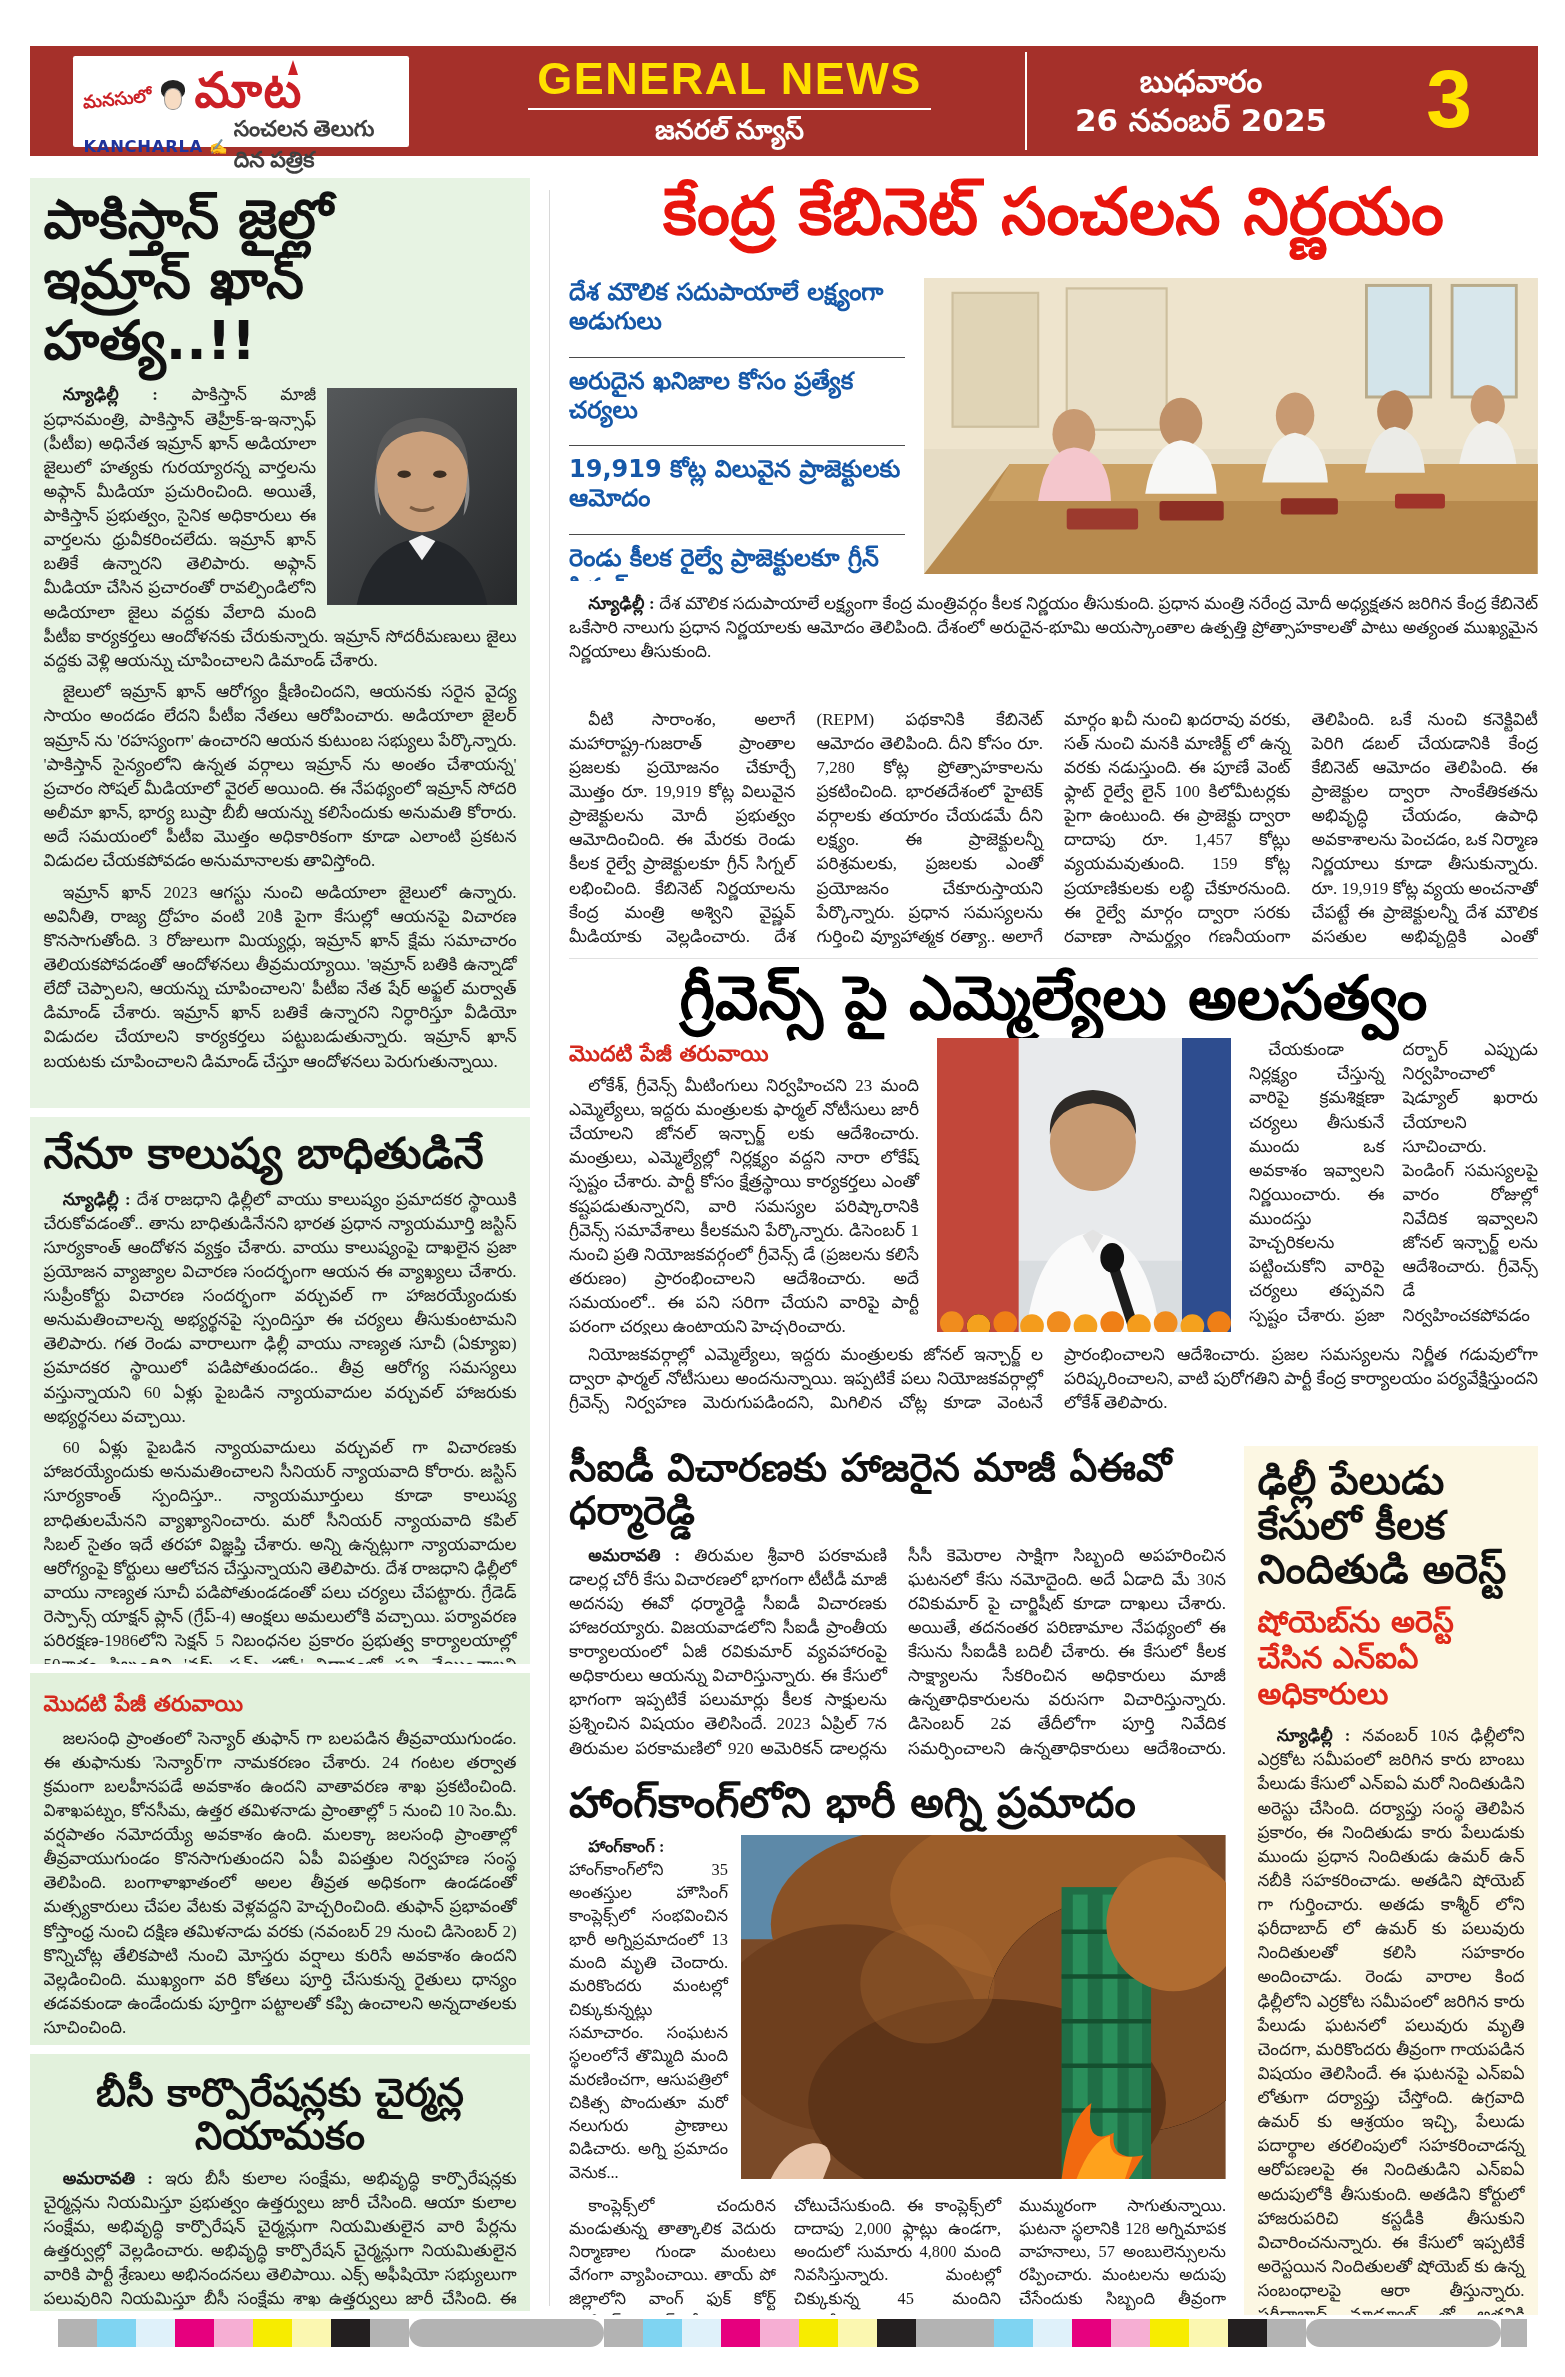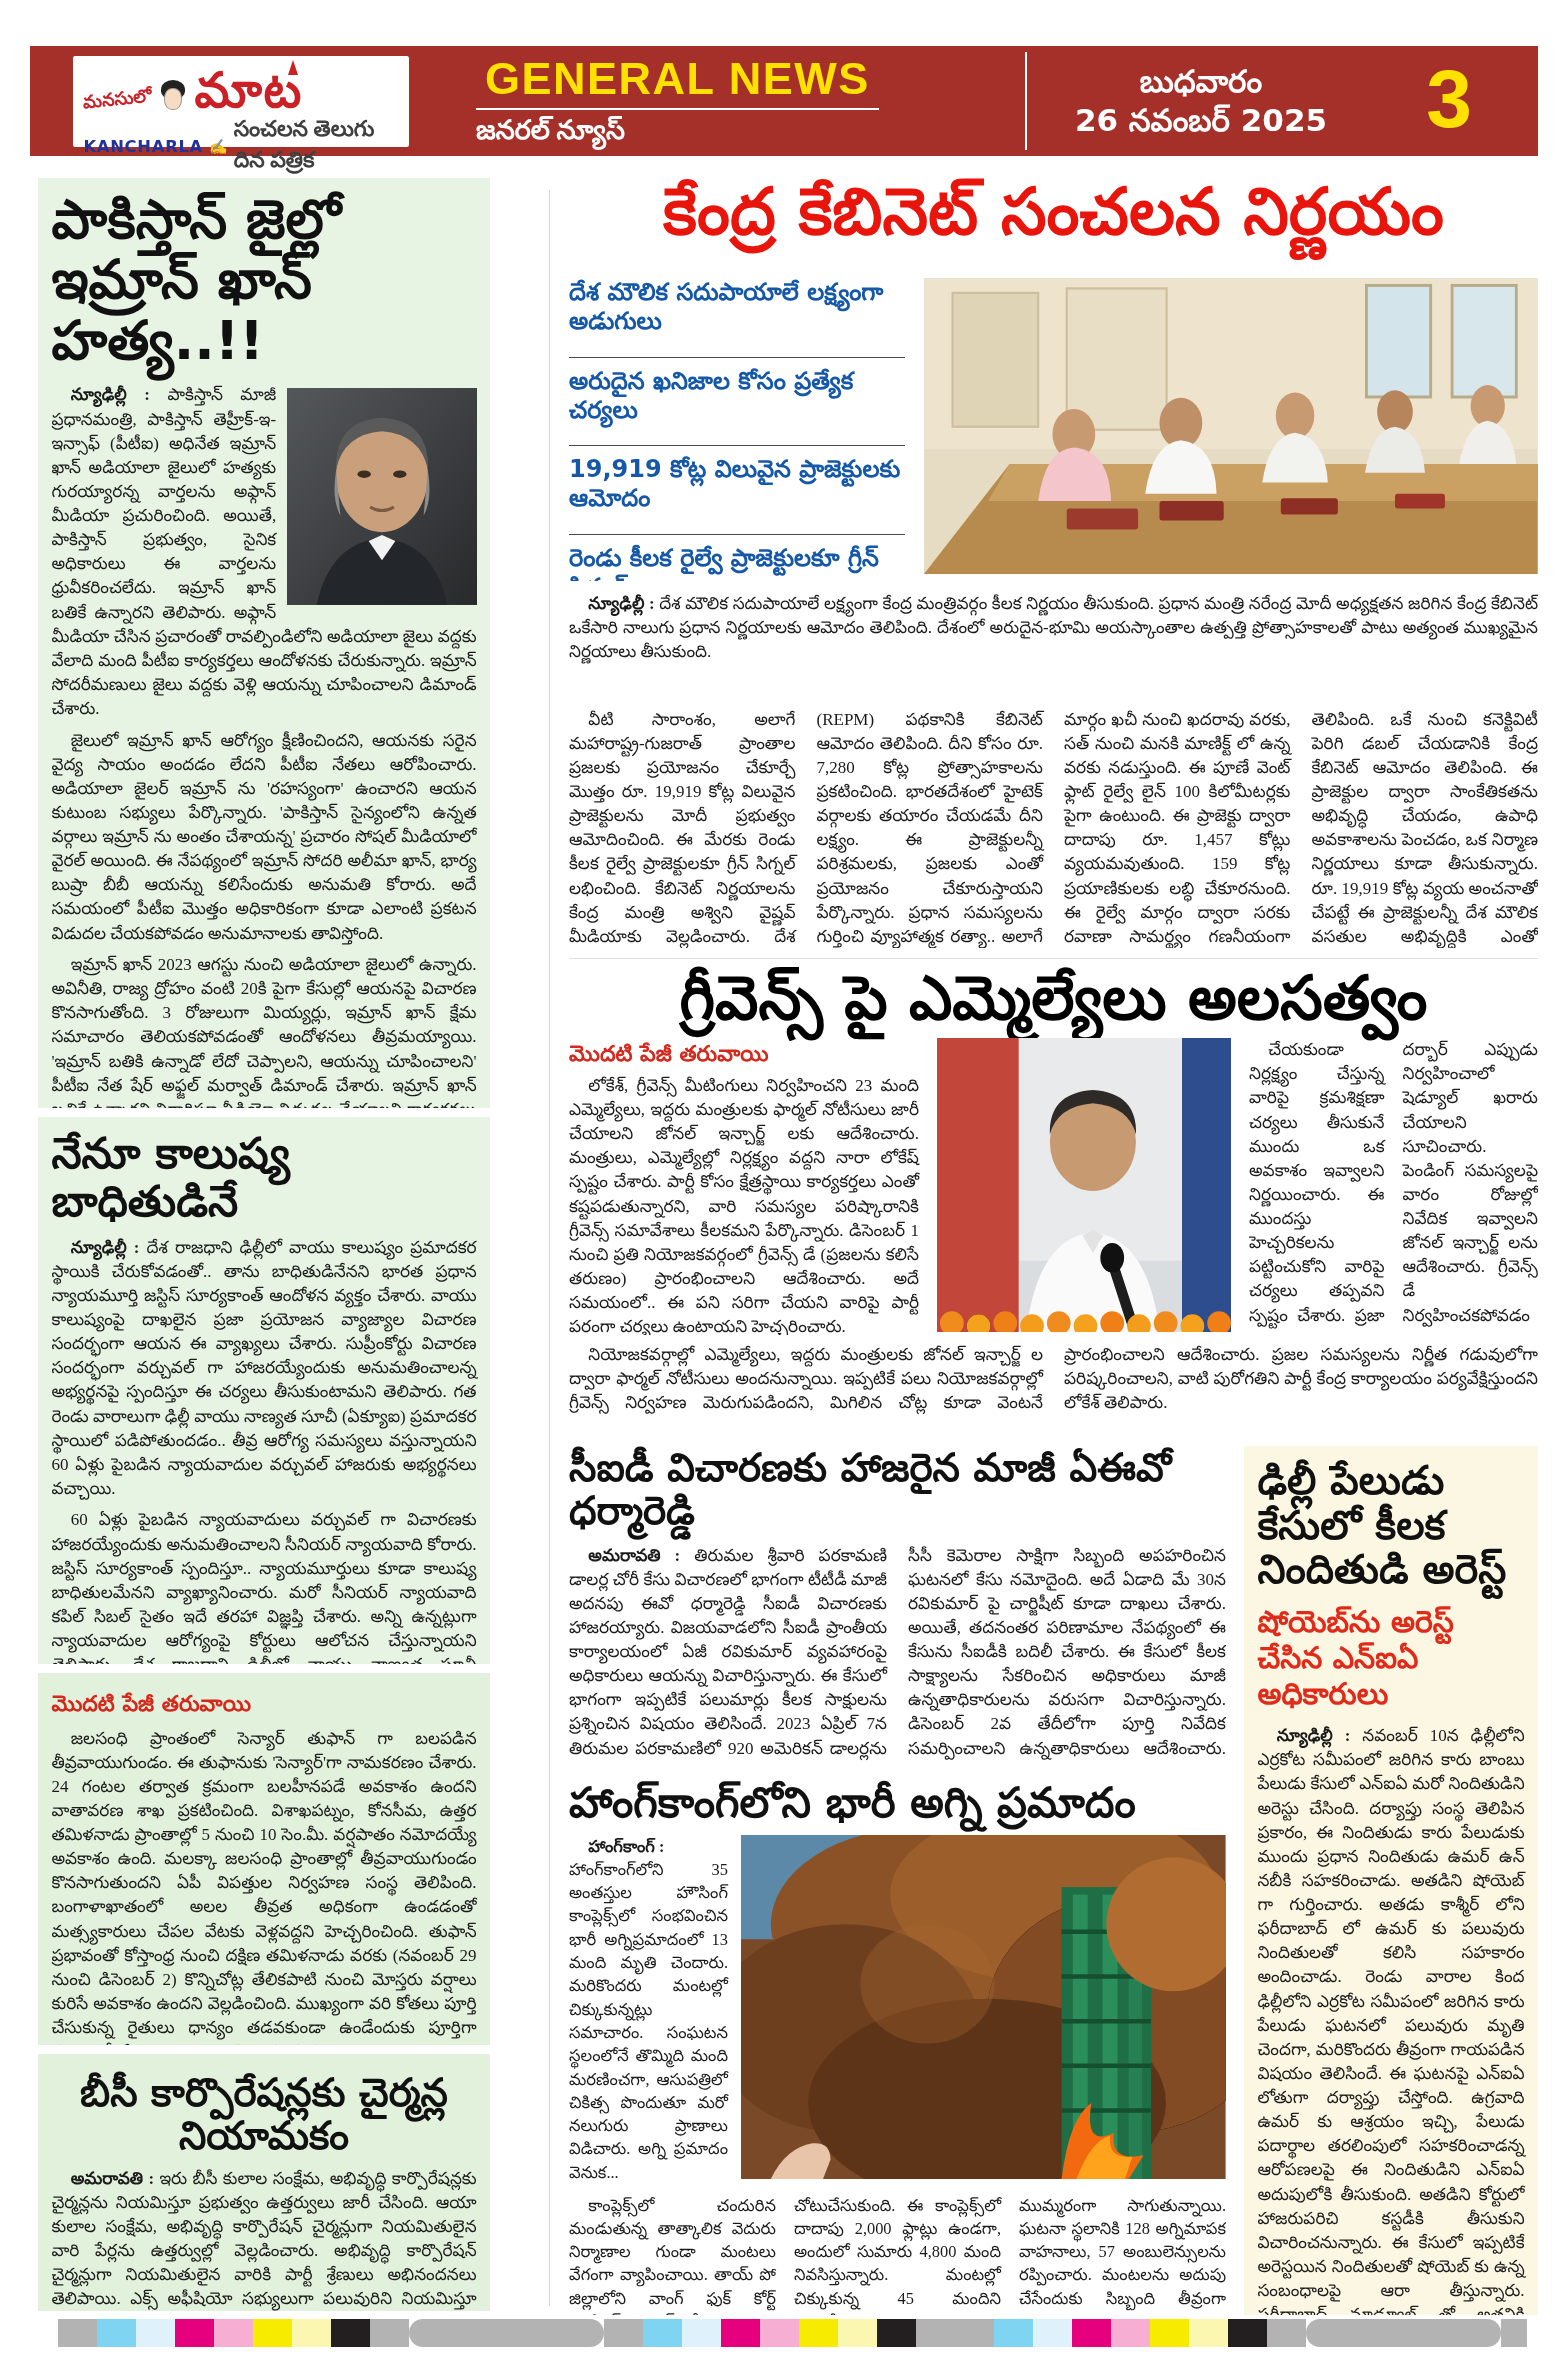--- a/index.html
+++ b/index.html
@@ -25,36 +25,36 @@
                 font-family:"DejaVu Sans", sans-serif; letter-spacing:1.5px; }
   .nib { width:0; height:0; border-left:5.2px solid transparent; border-right:5.2px solid transparent;
          border-bottom:15px solid #cb2026; margin-left:-21px; margin-bottom:39px; }
   .logo-row2 { display:flex; align-items:center; gap:6px; margin-top:1.5px; }
   .brand-kancharla { color:#20339b; font-weight:bold; font-size:16.4px;
                      font-family:"DejaVu Sans", sans-serif; letter-spacing:0.7px; }
   .pen-glyph { color:#20339b; font-size:15px; }
   .tagline { color:#404040; font-weight:bold; font-size:22px; }
   .logo-bar { margin-top:auto; height:12px; background:#2b3f9e; width:88%; align-self:center; }
 
-  .band-center { position:absolute; left:446px; top:7.4px; width:535px; height:95px;
-                 }
+  .band-center { position:absolute; left:432px; top:7.4px; width:535px; height:95px;
+                 text-align:center; }
   .section-en { color:#ffe100; font-weight:bold; font-size:45px; letter-spacing:1.5px;
                 font-family:"Liberation Sans", sans-serif; display:inline-block;
                 border-bottom:2.2px solid #ffffff; padding:0 9px 3px; }
   .section-te { color:#ffffff; font-weight:bold; font-size:27px; margin-top:4.5px; }
   .band-divider { position:absolute; left:995px; top:6px; bottom:6px; width:2.2px; background:#ffffff; }
   .band-date { position:absolute; left:1011px; top:16.4px; width:320px; text-align:center;
                color:#ffffff; font-weight:bold; font-size:31px; line-height:1.25;
                font-family:"DejaVu Sans", sans-serif; }
   .band-page { position:absolute; left:1352px; top:6px; width:134px; text-align:center;
                color:#ffe100; font-weight:bold; font-size:82px;
                font-family:"Liberation Sans", sans-serif; }
 
   
-  .left-col { position:absolute; left:38px; top:178px; width:452px;
+  .left-col { position:absolute; left:30px; top:178px; width:500px;
               display:flex; flex-direction:column; gap:9px; }
   .right-area { position:absolute; left:569px; top:178px; width:969px; }
   .col-rule { position:absolute; left:549px; top:190px; height:2116px; width:0.7px; background:#d8d8d8; }
 
   .sec { overflow:hidden; }
   .green1 { background:#e7f3e3; }
   .green2 { background:#e2f1dc; }
   .padded { padding:12px 13.4px; }
 
   h2.big-black { font-family:"DejaVu Sans", sans-serif; font-weight:800; color:#111;

